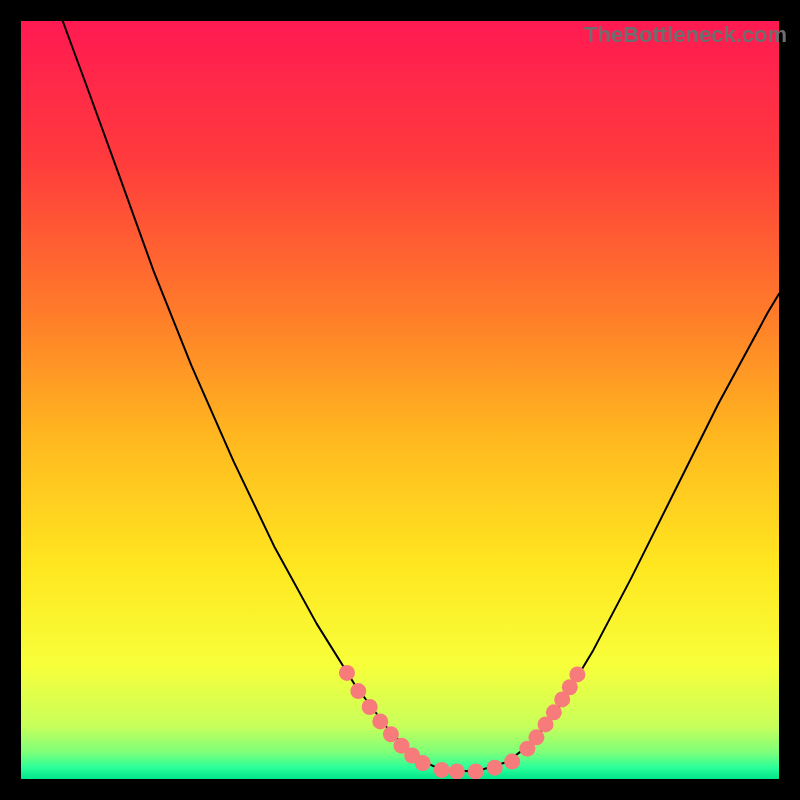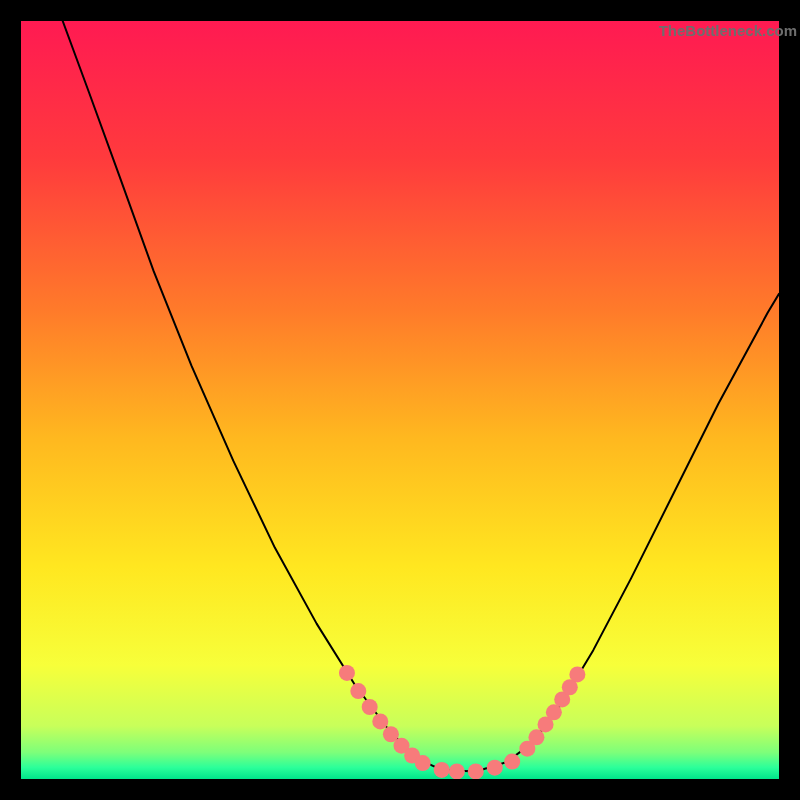--- a/index.html
+++ b/index.html
@@ -70,13 +70,13 @@
         <circle cx="515.44" cy="716.31" r="8" fill="#f77b7b"></circle>
         <circle cx="524.54" cy="703.42" r="8" fill="#f77b7b"></circle>
         <circle cx="532.87" cy="691.30" r="8" fill="#f77b7b"></circle>
         <circle cx="541.21" cy="678.41" r="8" fill="#f77b7b"></circle>
         <circle cx="548.79" cy="666.28" r="8" fill="#f77b7b"></circle>
         <circle cx="556.37" cy="653.40" r="8" fill="#f77b7b"></circle>
       </g>
   </svg>
 </div>
 
-<div class="watermark" style="top: 22px; right: 3px; font-size: 15px;">TheBottleneck.com</div>
+<div class="watermark" style="top: 22px; right: 13px; font-size: 22px;">TheBottleneck.com</div>
 
 </body></html>

